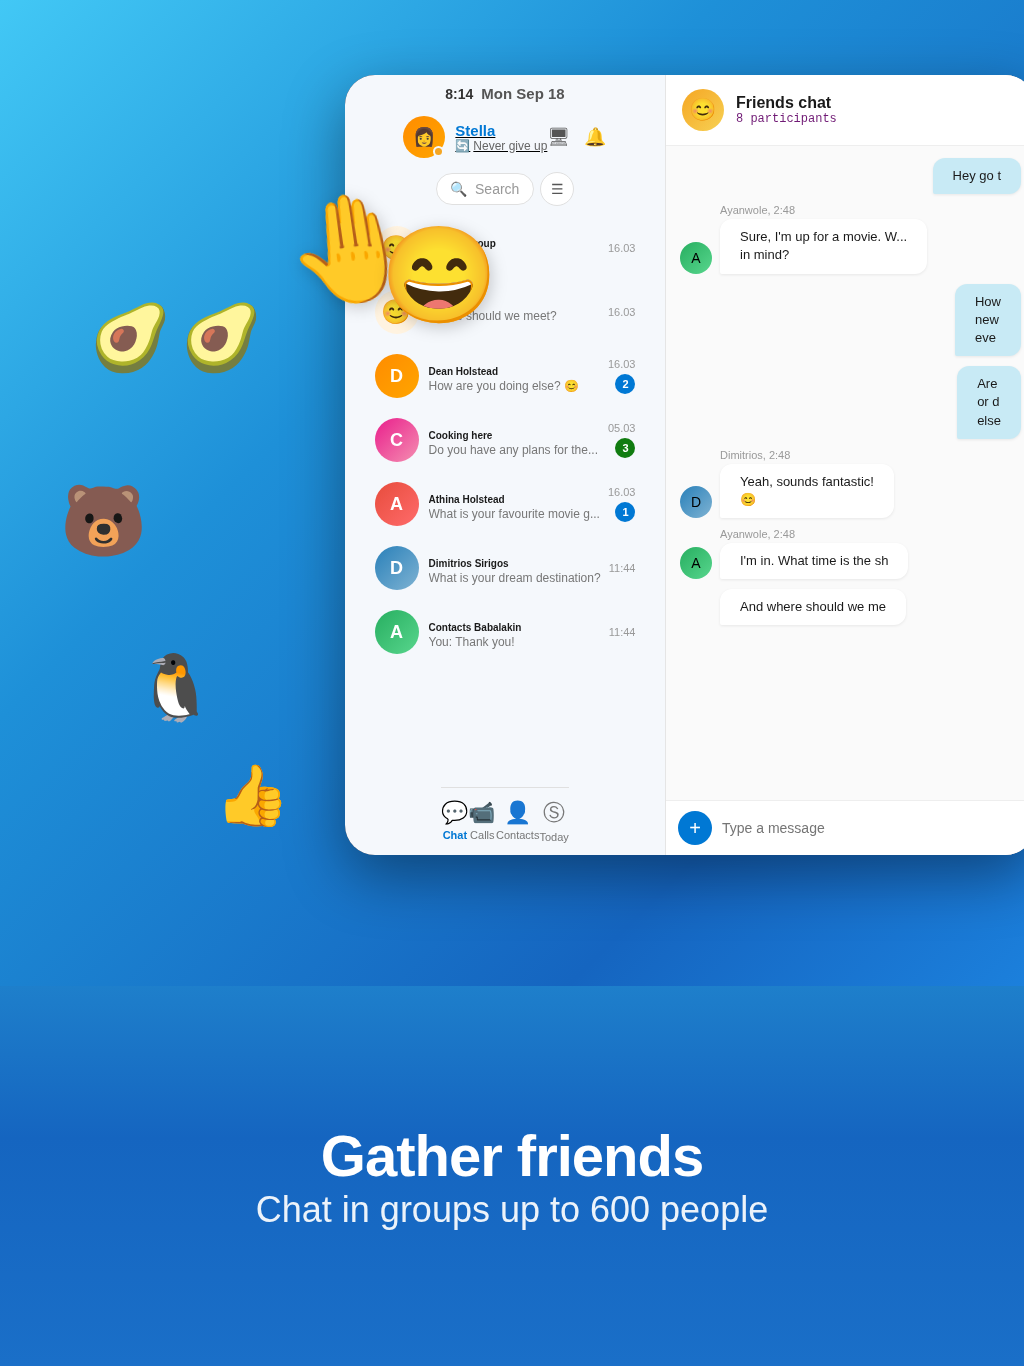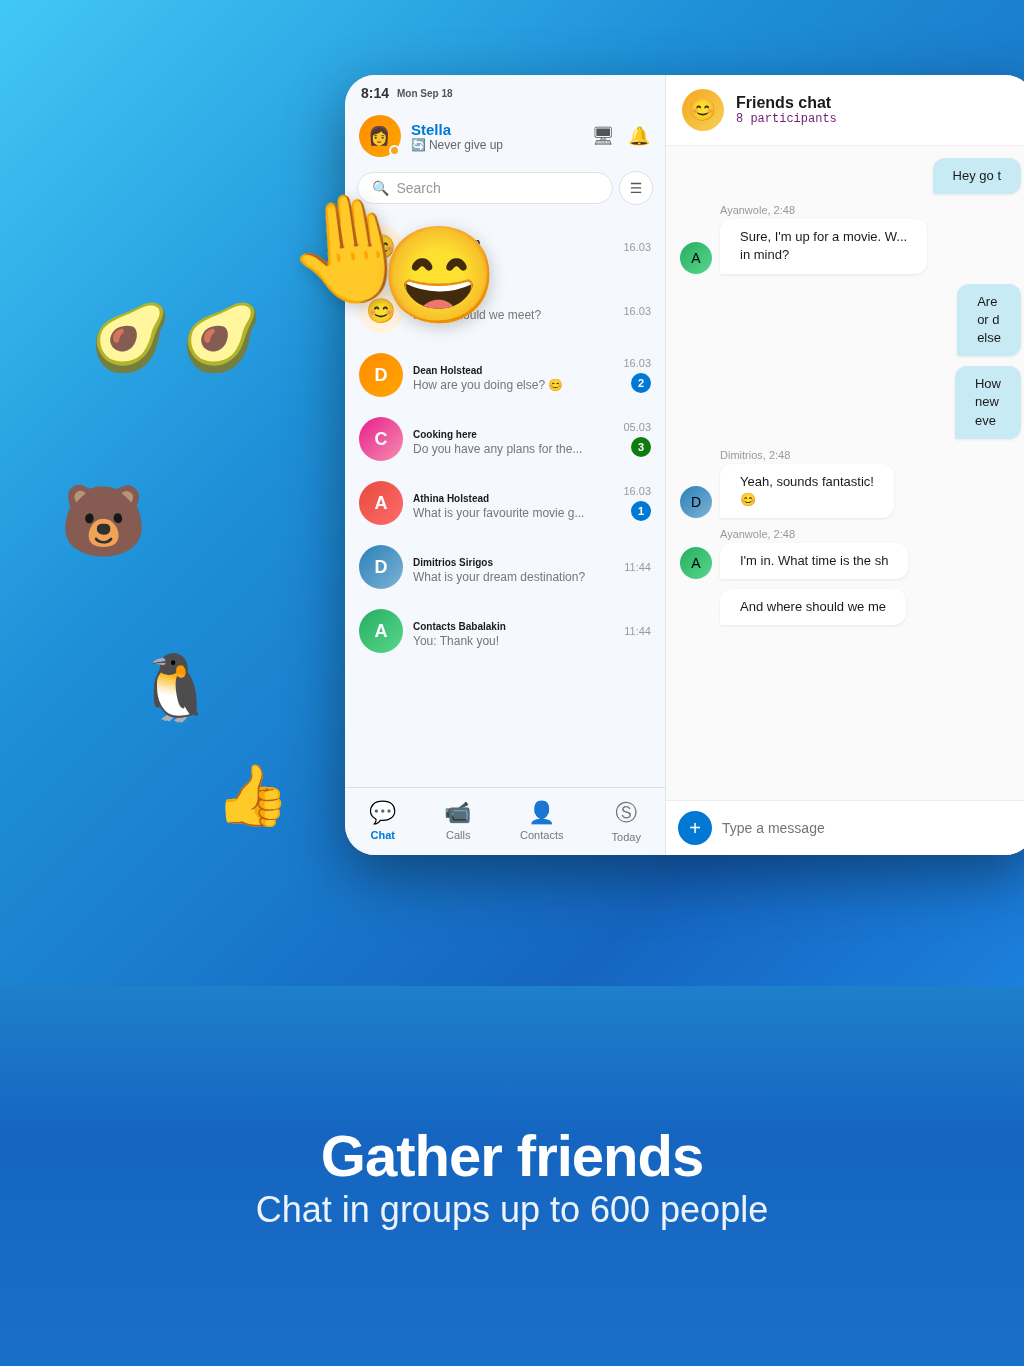--- a/index.html
+++ b/index.html
@@ -44,39 +44,40 @@
       box-shadow: 0 20px 60px rgba(0,0,0,0.4);
     }
 
     
     .chat-list-panel {
       width: 320px;
       background: #f5f8fc;
       display: flex;
       flex-direction: column;
       flex-shrink: 0;
+      align-items: center;
     }
 
     
     .status-bar {
       display: flex;
       align-items: center;
       padding: 10px 16px 6px;
       background: #f5f8fc;
       font-size: 13px;
       font-weight: 600;
       color: #333;
     }
     .status-bar .time {
       font-weight: 700;
       font-size: 14px;
     }
     .status-bar .date {
       margin-left: 8px;
-      font-size: 10px;
+      font-size: 15px;
       color: #555;
     }
 
     
     .profile-header {
       display: flex;
       align-items: center;
       padding: 8px 14px;
       background: #f5f8fc;
     }
@@ -100,20 +101,21 @@
       right: 1px;
       width: 11px;
       height: 11px;
       background: #f5a623;
       border-radius: 50%;
       border: 2px solid #f5f8fc;
     }
     .profile-info {
       margin-left: 10px;
       flex: 1;
+      text-decoration: underline;
     }
     .profile-name {
       font-size: 15px;
       font-weight: 700;
       color: #0078d4;
     }
     .profile-status {
       font-size: 12px;
       color: #666;
       display: flex;
@@ -660,27 +662,27 @@
       <div class="msg-row">
         <div class="msg-avatar-sm av-green">A</div>
         <div class="msg-content">
           <div class="msg-sender-time">Ayanwole, 2:48</div>
           <div class="msg-bubble">Sure, I'm up for a movie. W...<br>in mind?</div>
         </div>
       </div>
 
       <div class="msg-row outgoing">
         <div class="msg-content">
-          <div class="msg-bubble outgoing-teal">Are<br>or d<br>else</div>
+          <div class="msg-bubble outgoing-teal">How<br>new<br>eve</div>
         </div>
       </div>
 
       <div class="msg-row outgoing">
         <div class="msg-content">
-          <div class="msg-bubble outgoing-teal">How<br>new<br>eve</div>
+          <div class="msg-bubble outgoing-teal">Are<br>or d<br>else</div>
         </div>
       </div>
 
       <div class="msg-row">
         <div class="msg-avatar-sm av-blue">D</div>
         <div class="msg-content">
           <div class="msg-sender-time">Dimitrios, 2:48</div>
           <div class="msg-bubble">Yeah, sounds fantastic!<br>😊</div>
         </div>
       </div>

